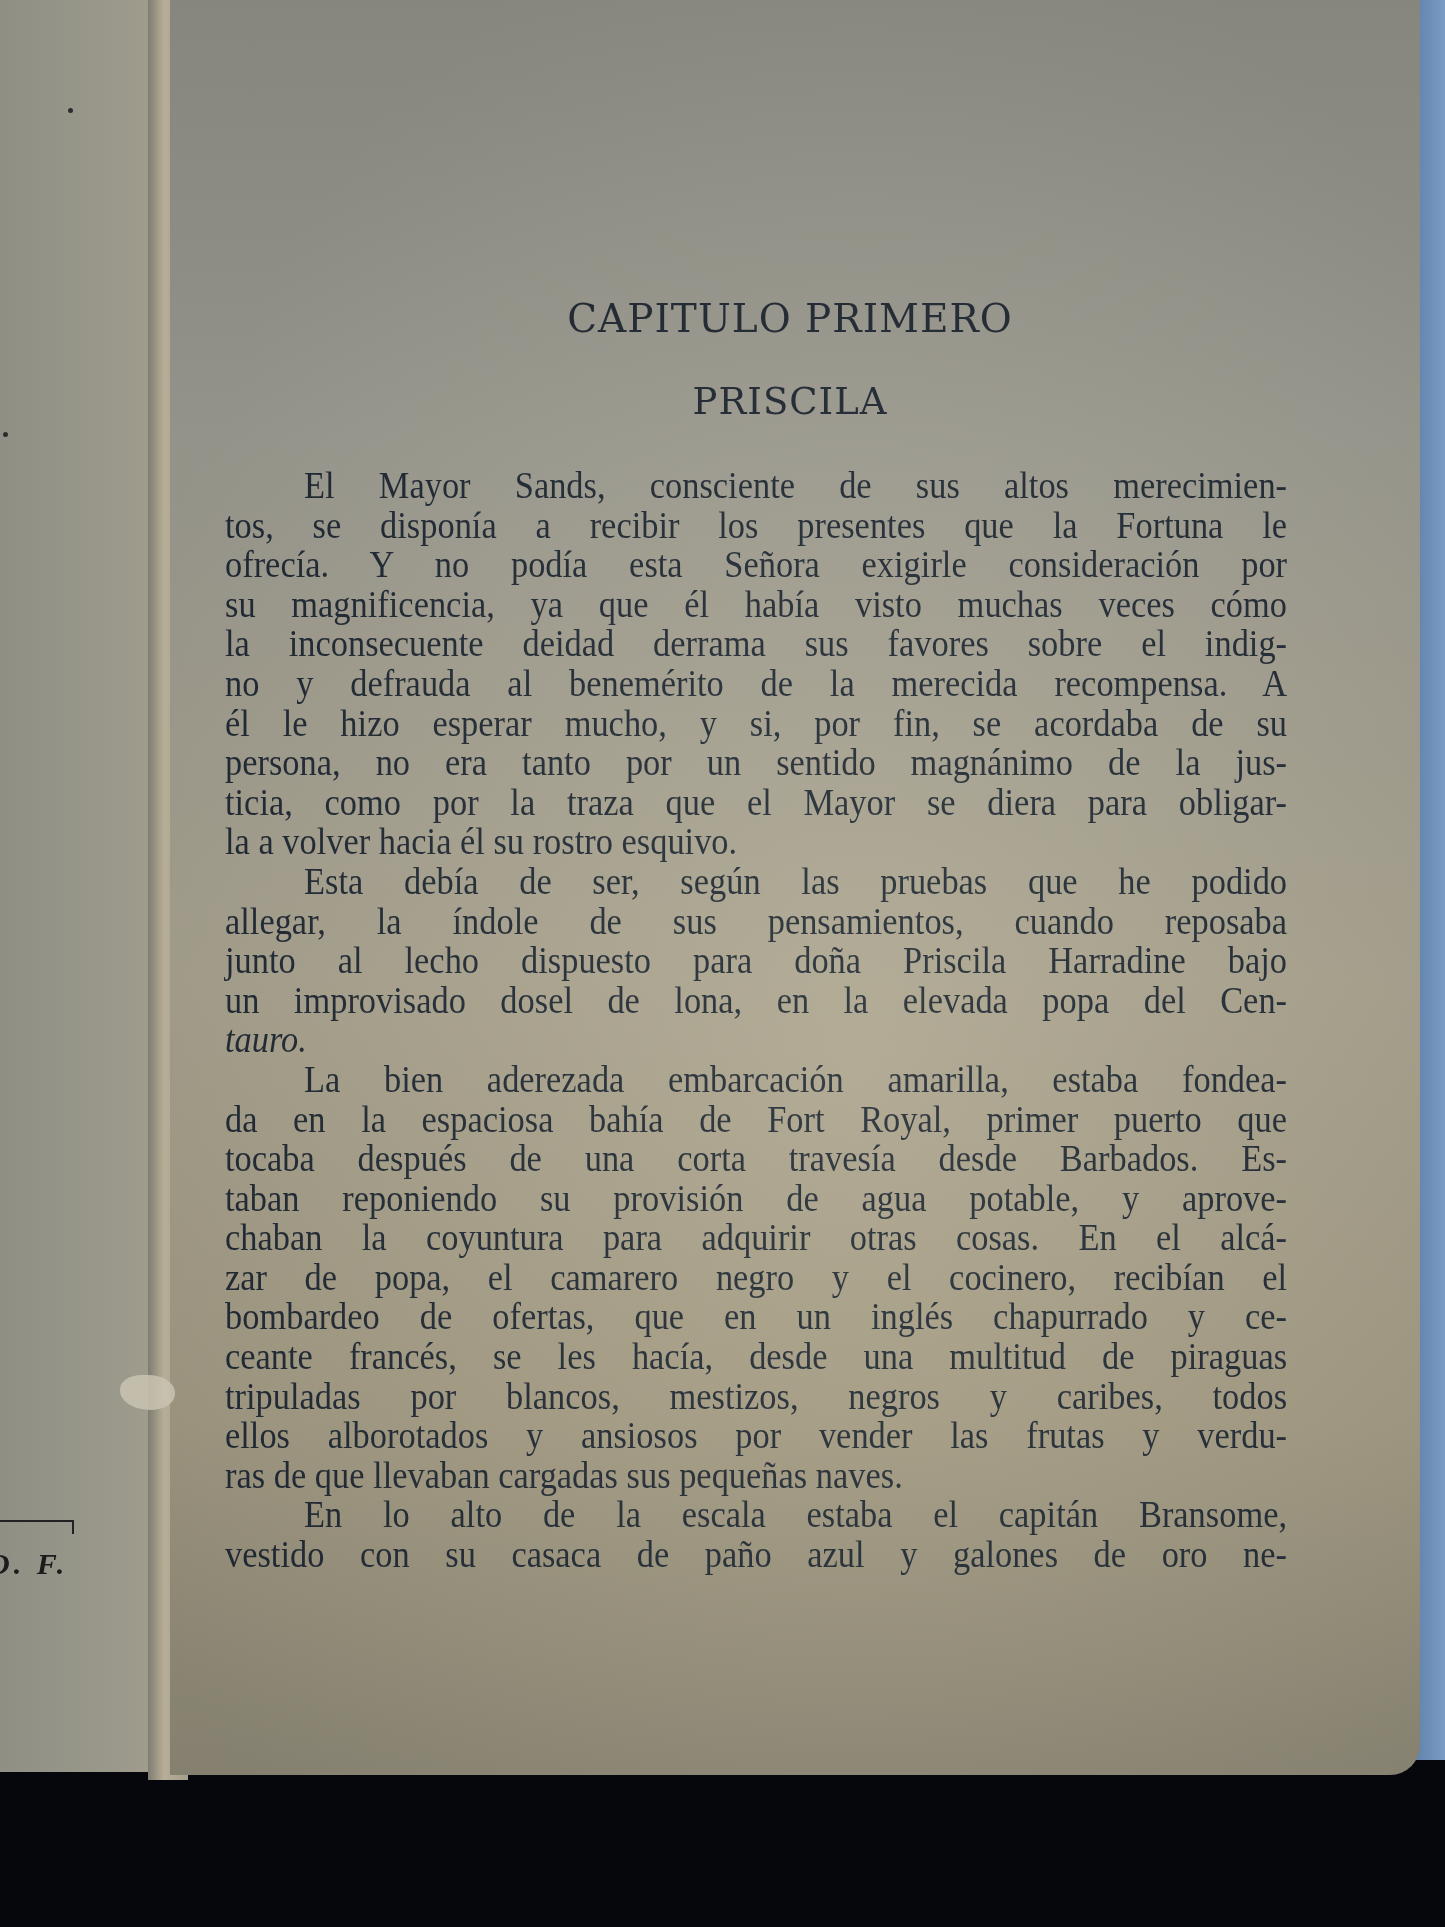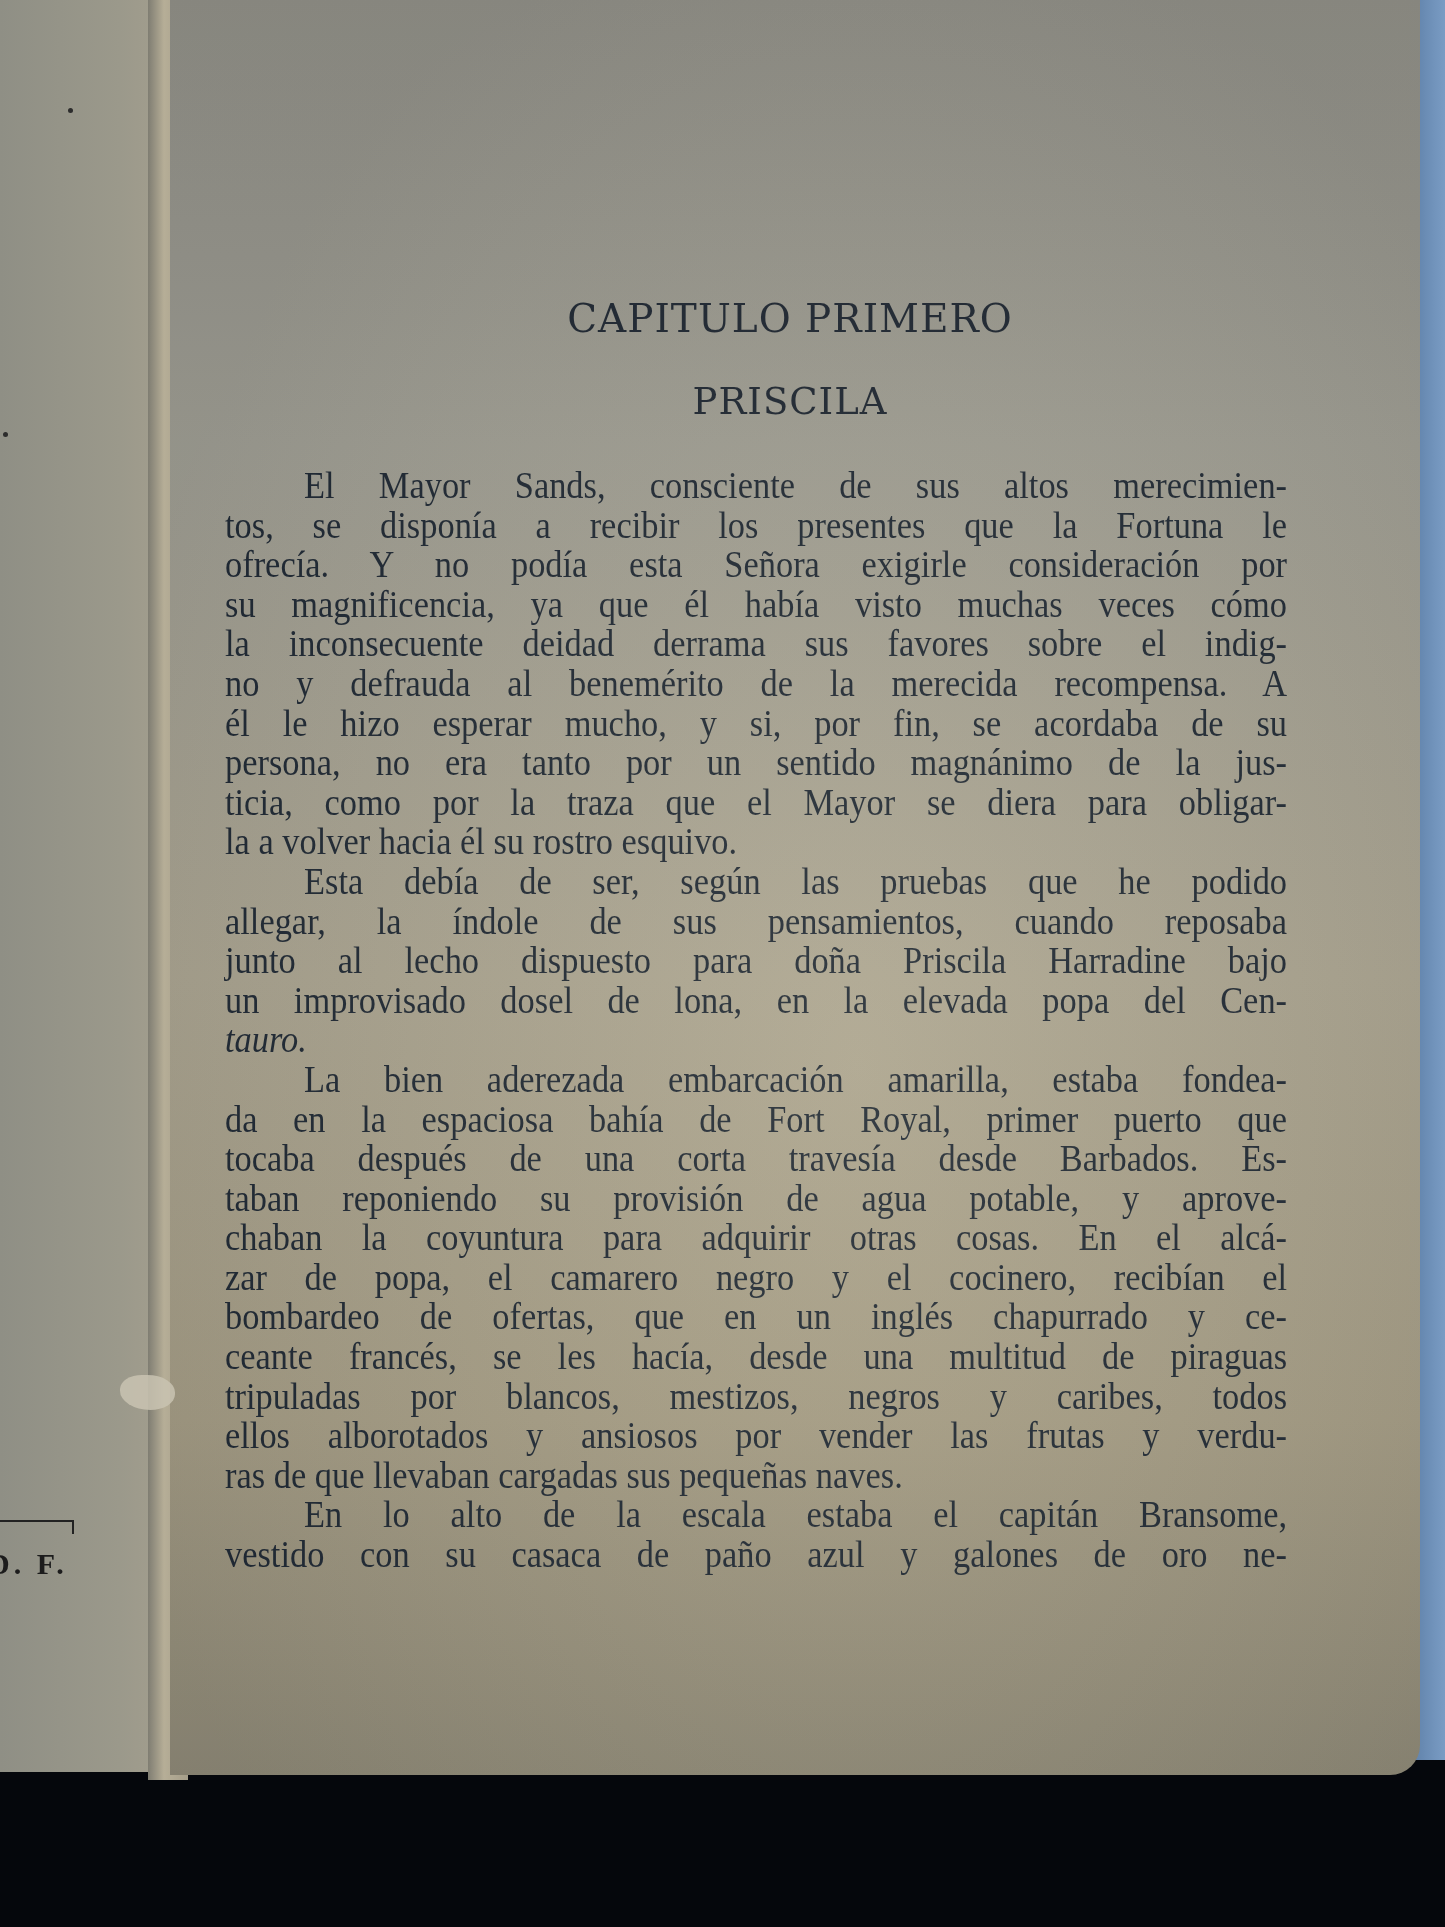--- a/index.html
+++ b/index.html
@@ -8,20 +8,21 @@
     background:#05070c;
     font-family:"DejaVu Serif", serif;
   }
   .right-backdrop {
     position:absolute; left:1380px; top:0; width:65px; height:1760px;
     background:linear-gradient(90deg,#0b0e14 0,#0b0e14 22px,#5c7ea6 28px,#7a9cc4 100%);
   }
   .left-page {
     position:absolute; left:0; top:0; width:200px; height:1772px;
     background:linear-gradient(90deg,#8f8f85 0%,#9b998b 60%,#a9a290 100%);
+    font-style:italic;
   }
   .left-page .dot { position:absolute; width:5px; height:5px; border-radius:50%; background:#2c2c2c; }
   .left-page .footer-rule {
     position:absolute; left:0; top:1520px; width:74px; height:0;
     border-top:2px solid #222; 
   }
   .left-page .footer-rule::after {
     content:""; position:absolute; right:0; top:-2px; width:2px; height:14px; background:#222;
   }
   .left-page .footer-text {

